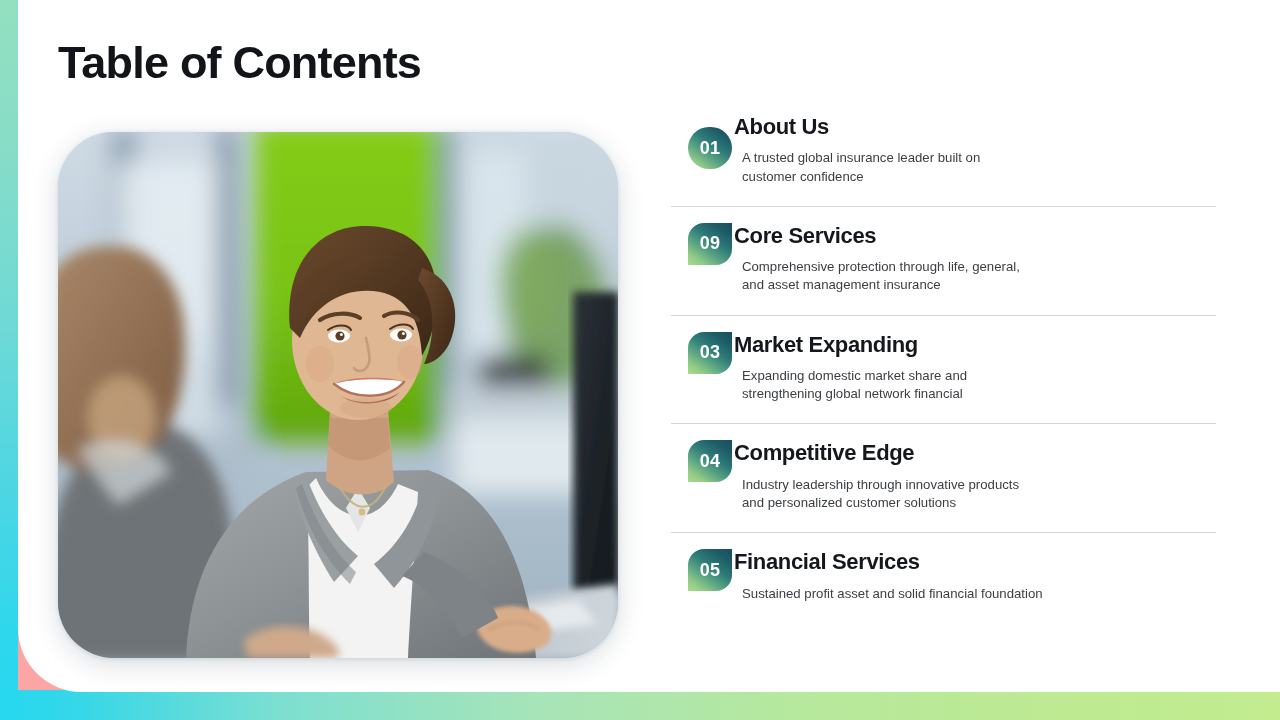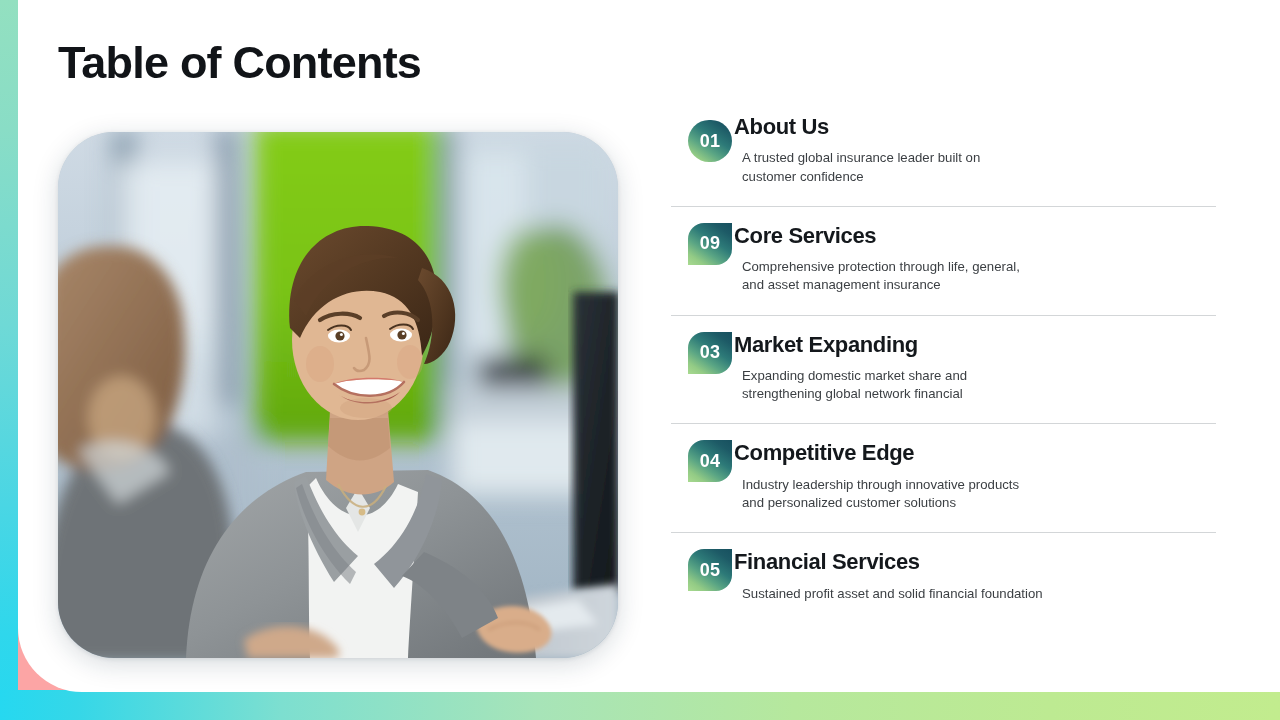--- a/index.html
+++ b/index.html
@@ -131,21 +131,21 @@
         #a9da90 100%);
     color: #ffffff;
     font-size: 18px;
     font-weight: 600;
     letter-spacing: 0.2px;
     display: flex;
     align-items: center;
     justify-content: center;
     box-sizing: border-box;
   }
-  .toc-item:first-child .num-badge { top: 6px; border-radius: 21px; }
+  .toc-item:first-child .num-badge { top: 13px; border-radius: 21px; }
 
   .toc-title {
     font-size: 22px;
     font-weight: 700;
     letter-spacing: -0.35px;
     color: #14181c;
     line-height: 1.2;
     margin: 0 0 9px 0;
   }
   .toc-item:first-child .toc-title { margin-top: -14px; }

